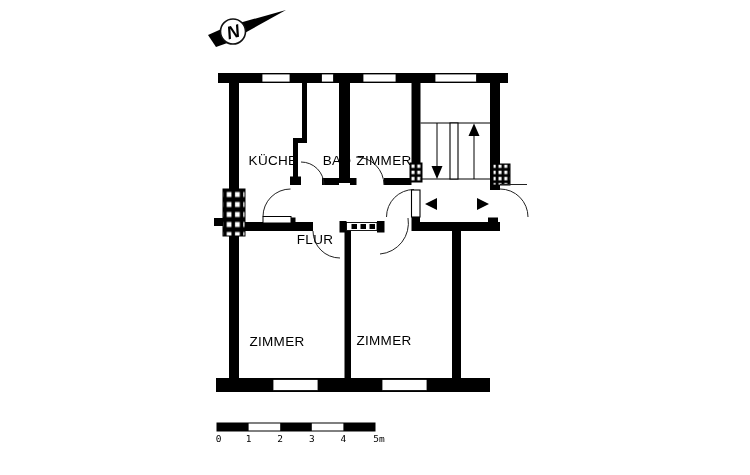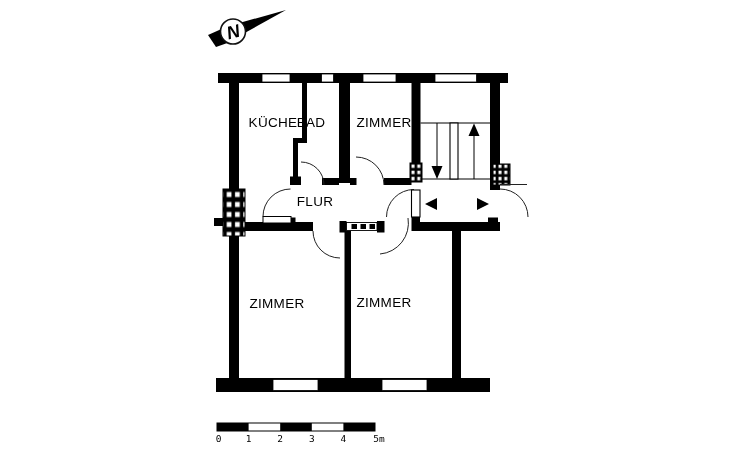--- a/index.html
+++ b/index.html
@@ -1,19 +1,19 @@
 <!DOCTYPE html>
 <html><head>
 <meta charset="utf-8">
 <style>
   html,body{margin:0;padding:0;background:#fff;}
   .stage{position:relative;width:750px;height:475px;background:#fff;overflow:hidden;
          font-family:"Liberation Sans",sans-serif;}
   .room-label{position:absolute;transform:translate(-50%,-50%);font-size:13.5px;color:#000;
-              letter-spacing:0.3px;white-space:nowrap;}
+              letter-spacing:0.3px;white-space:nowrap;margin-top:38px;}
   svg{position:absolute;left:0;top:0;}
 </style>
 </head>
 <body>
 
 <div class="stage">
 <svg width="750" height="475" viewBox="0 0 750 475">
   <defs>
     <pattern id="hatchBig" width="8.3" height="10" patternUnits="userSpaceOnUse" x="224.7" y="189.5">
       <rect width="8.3" height="10" fill="#000"></rect>
@@ -123,18 +123,18 @@
       <text x="248.6" y="442">1</text>
       <text x="280.2" y="442">2</text>
       <text x="311.8" y="442">3</text>
       <text x="343.4" y="442">4</text>
       <text x="379" y="442">5m</text>
     </g>
   </g>
 </svg>
 
 <div class="room-label" style="left:273px;top:122px;">KÜCHE</div>
-<div class="room-label" style="left:311px;top:122px;">BAD</div>
+<div class="room-label" style="left:337px;top:122px;">BAD</div>
 <div class="room-label" style="left:384px;top:122px;">ZIMMER</div>
 <div class="room-label" style="left:315px;top:201px;">FLUR</div>
 <div class="room-label" style="left:277px;top:303px;">ZIMMER</div>
 <div class="room-label" style="left:384px;top:302px;">ZIMMER</div>
 </div>
 
 </body></html>

